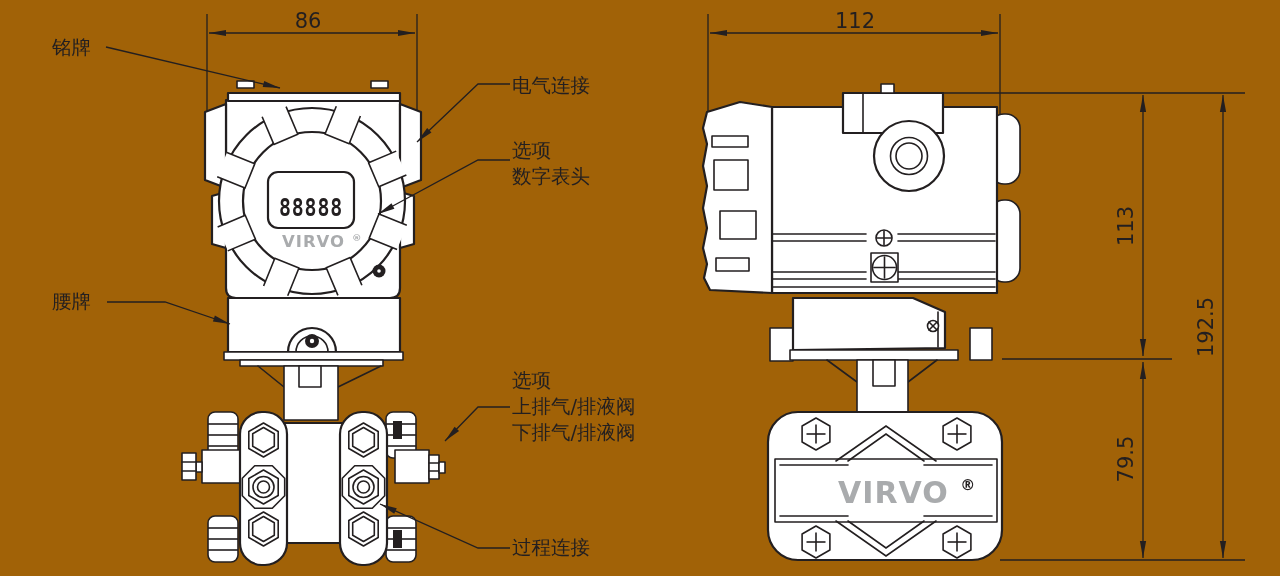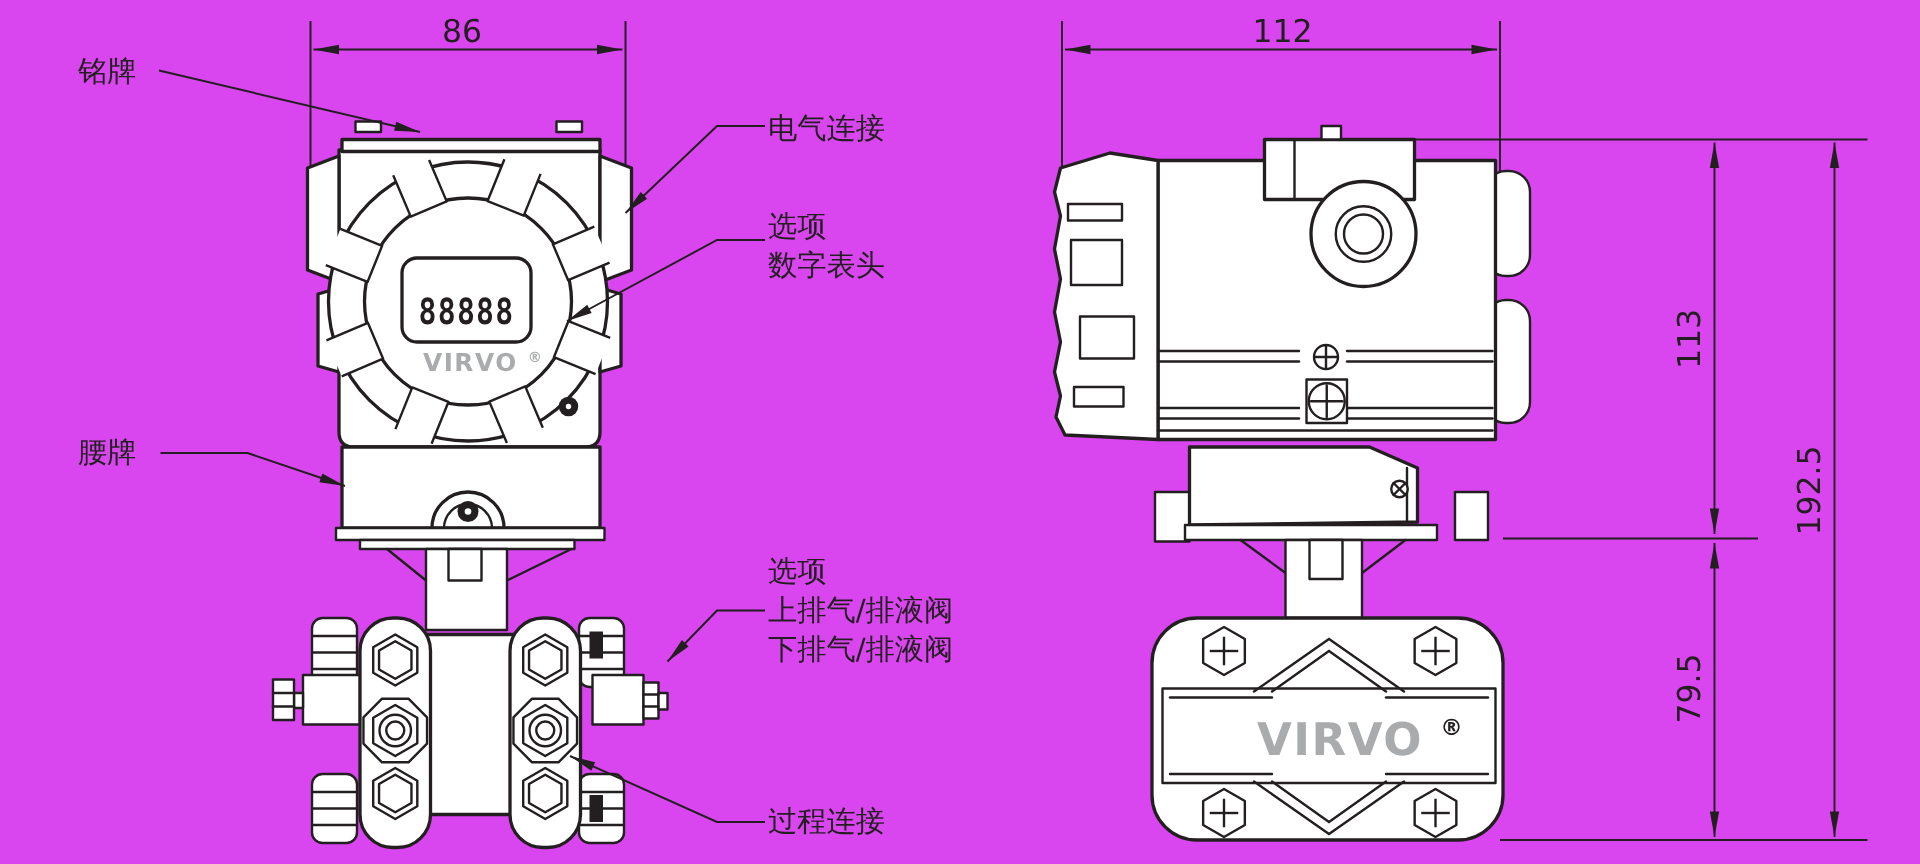--- a/index.html
+++ b/index.html
@@ -1,16 +1,16 @@
 <!DOCTYPE html>
 <html><head>
 <meta charset="utf-8">
 <style>
   html,body{margin:0;padding:0;background:#ffffff;}
-  #canvas{position:relative;width:1280px;height:576px;background:#d946ef;overflow:hidden;
+  #canvas{position:relative;width:1280px;height:576px;background:#a16207;overflow:hidden;
           font-family:"DejaVu Sans","Liberation Sans",sans-serif;}
   svg{position:absolute;left:0;top:0;}
   .lnf  {fill:#ffffff;stroke:#231f20;stroke-width:2.2;stroke-linejoin:round;}
   .lnf15{fill:#ffffff;stroke:#231f20;stroke-width:1.6;stroke-linejoin:round;}
   .thin {fill:none;stroke:#231f20;stroke-width:1.6;stroke-linecap:round;}
   .dim  {fill:none;stroke:#231f20;stroke-width:1.3;}
   .blk  {fill:#231f20;stroke:none;}
   .wht  {fill:#ffffff;stroke:none;}
   text  {fill:#231f20;}
   .lbl  {font-size:19.5px;}

